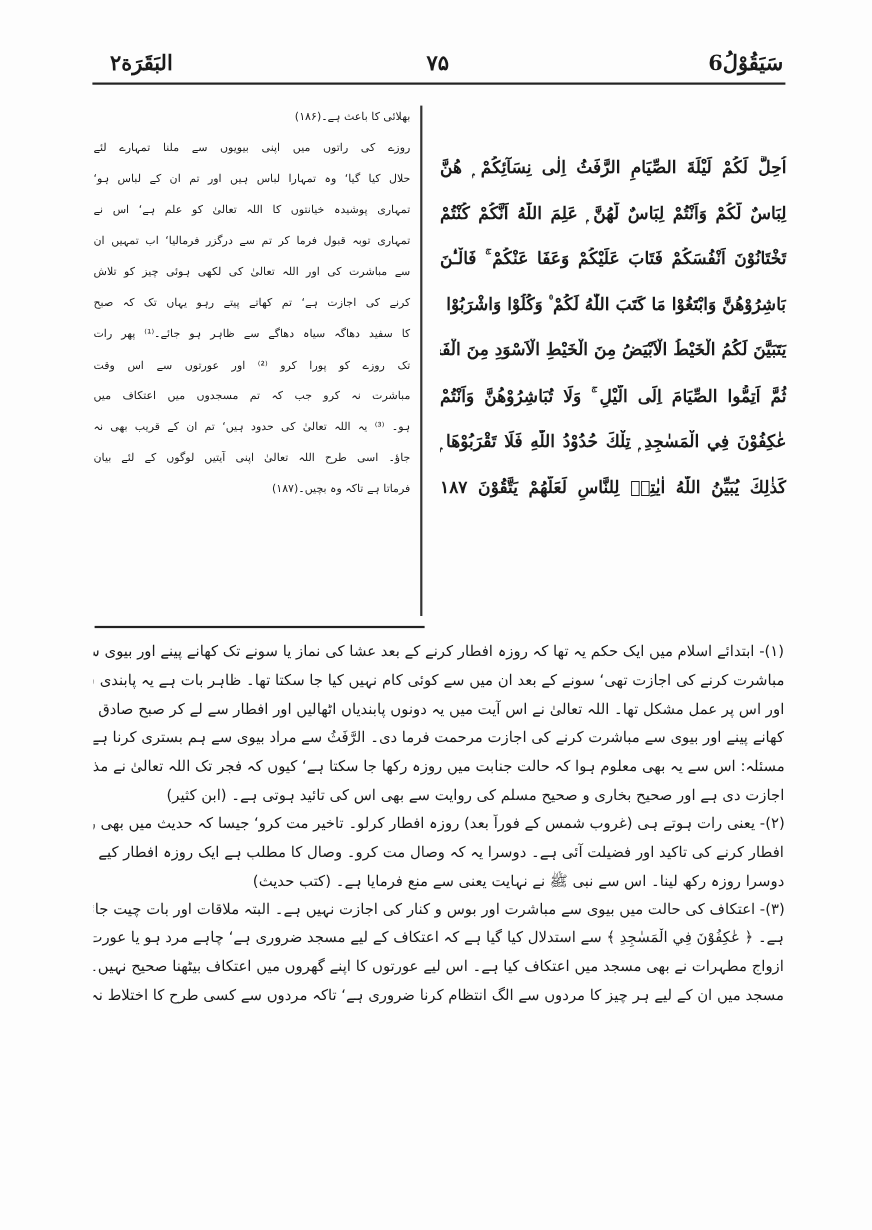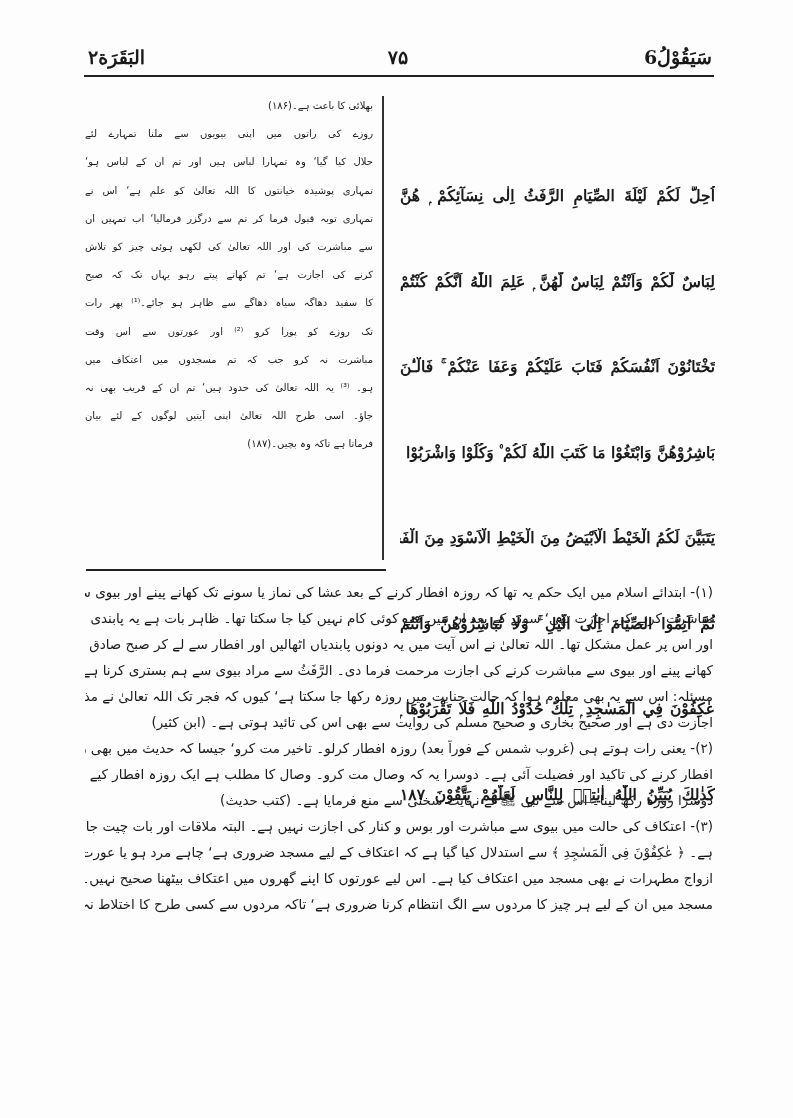--- a/index.html
+++ b/index.html
@@ -3,26 +3,26 @@
   <meta charset="utf-8">
   <style>
     html, body { margin: 0; padding: 0; background: #ffffff; }
     body { width: 793px; height: 1118px; position: relative; overflow: hidden;
       font-family: "DejaVu Sans", sans-serif; color: #1a1a1a; }
     .page { position: absolute; left: 0; top: 0; width: 793px; height: 1118px; background: #fdfdfd; }
     .header { position: absolute; left: 84px; top: 44px; width: 628px; height: 30px; direction: rtl; }
     .header .hl { position: absolute; font-size: 19px; font-weight: bold; top: 2px; font-family: "DejaVu Serif", serif; }
     .header .right { right: 0; }
     .header .center { left: 50%; transform: translateX(-50%); }
-    .header .left { left: 4px; }
+    .header .left { left: 16px; }
     .header-rule { position: absolute; left: 84px; top: 75px; width: 630px; height: 2px; background: #222; }
     .col-divider { position: absolute; left: 382px; top: 96px; width: 2px; height: 464px; background: #333; }
     .quran { position: absolute; left: 400px; top: 142px; width: 315px; direction: rtl; text-align: justify;
       font-family: "DejaVu Serif", serif; font-size: 15.5px; font-weight: bold; }
-    .quran .line { height: 41.5px; white-space: nowrap; overflow: hidden; text-align-last: justify; text-align: justify; margin-top: 44px; }
+    .quran .line { height: 41.5px; white-space: nowrap; overflow: hidden; text-align-last: justify; text-align: justify; }
     .trans { position: absolute; left: 85px; top: 100px; width: 288px; direction: rtl;
       font-family: "DejaVu Sans", sans-serif; font-size: 10px; }
     .trans .line { height: 28.2px; white-space: nowrap; overflow: hidden; text-align: justify; text-align-last: justify; }
     .trans .line.short { text-align-last: right; }
     .fn-rule { position: absolute; left: 86px; top: 569px; width: 300px; height: 1.5px; background: #222; }
     .notes { position: absolute; left: 85px; top: 584px; width: 628px; direction: rtl;
       font-family: "DejaVu Sans", sans-serif; font-size: 13.5px; }
     .notes .line { height: 26px; white-space: nowrap; overflow: hidden; text-align: justify; text-align-last: justify; }
     .notes .line.short { text-align-last: right; }
   </style>
@@ -70,19 +70,19 @@
 
   <div class="notes">
     <div class="line">(۱)- ابتدائے اسلام میں ایک حکم یہ تھا کہ روزہ افطار کرنے کے بعد عشا کی نماز یا سونے تک کھانے پینے اور بیوی سے</div>
     <div class="line">مباشرت کرنے کی اجازت تھی‘ سونے کے بعد ان میں سے کوئی کام نہیں کیا جا سکتا تھا۔ ظاہر بات ہے یہ پابندی سخت تھی</div>
     <div class="line">اور اس پر عمل مشکل تھا۔ اللہ تعالیٰ نے اس آیت میں یہ دونوں پابندیاں اٹھالیں اور افطار سے لے کر صبح صادق تک</div>
     <div class="line">کھانے پینے اور بیوی سے مباشرت کرنے کی اجازت مرحمت فرما دی۔ الرَّفَثُ سے مراد بیوی سے ہم بستری کرنا ہے</div>
     <div class="line">مسئلہ: اس سے یہ بھی معلوم ہوا کہ حالت جنابت میں روزہ رکھا جا سکتا ہے‘ کیوں کہ فجر تک اللہ تعالیٰ نے مذکورہ امور کی</div>
     <div class="line short">اجازت دی ہے اور صحیح بخاری و صحیح مسلم کی روایت سے بھی اس کی تائید ہوتی ہے۔ (ابن کثیر)</div>
     <div class="line">(۲)- یعنی رات ہوتے ہی (غروب شمس کے فوراً بعد) روزہ افطار کرلو۔ تاخیر مت کرو‘ جیسا کہ حدیث میں بھی روزہ جلد</div>
     <div class="line">افطار کرنے کی تاکید اور فضیلت آئی ہے۔ دوسرا یہ کہ وصال مت کرو۔ وصال کا مطلب ہے ایک روزہ افطار کیے بغیر</div>
-    <div class="line short">دوسرا روزہ رکھ لینا۔ اس سے نبی ﷺ نے نہایت سختی سے منع فرمایا ہے۔ (کتب حدیث)</div>
+    <div class="line short">دوسرا روزہ رکھ لینا۔ اس سے نبی ﷺ نے نہایت یعنی سے منع فرمایا ہے۔ (کتب حدیث)</div>
     <div class="line">(۳)- اعتکاف کی حالت میں بیوی سے مباشرت اور بوس و کنار کی اجازت نہیں ہے۔ البتہ ملاقات اور بات چیت جائز</div>
     <div class="line">ہے۔ ﴿ عٰكِفُوْنَ فِي الْمَسٰجِدِ ﴾ سے استدلال کیا گیا ہے کہ اعتکاف کے لیے مسجد ضروری ہے‘ چاہے مرد ہو یا عورت۔</div>
     <div class="line">ازواج مطہرات نے بھی مسجد میں اعتکاف کیا ہے۔ اس لیے عورتوں کا اپنے گھروں میں اعتکاف بیٹھنا صحیح نہیں۔ البتہ</div>
     <div class="line">مسجد میں ان کے لیے ہر چیز کا مردوں سے الگ انتظام کرنا ضروری ہے‘ تاکہ مردوں سے کسی طرح کا اختلاط نہ ہو‘ جب</div>
   </div>
 </div>
 
 </body></html>

